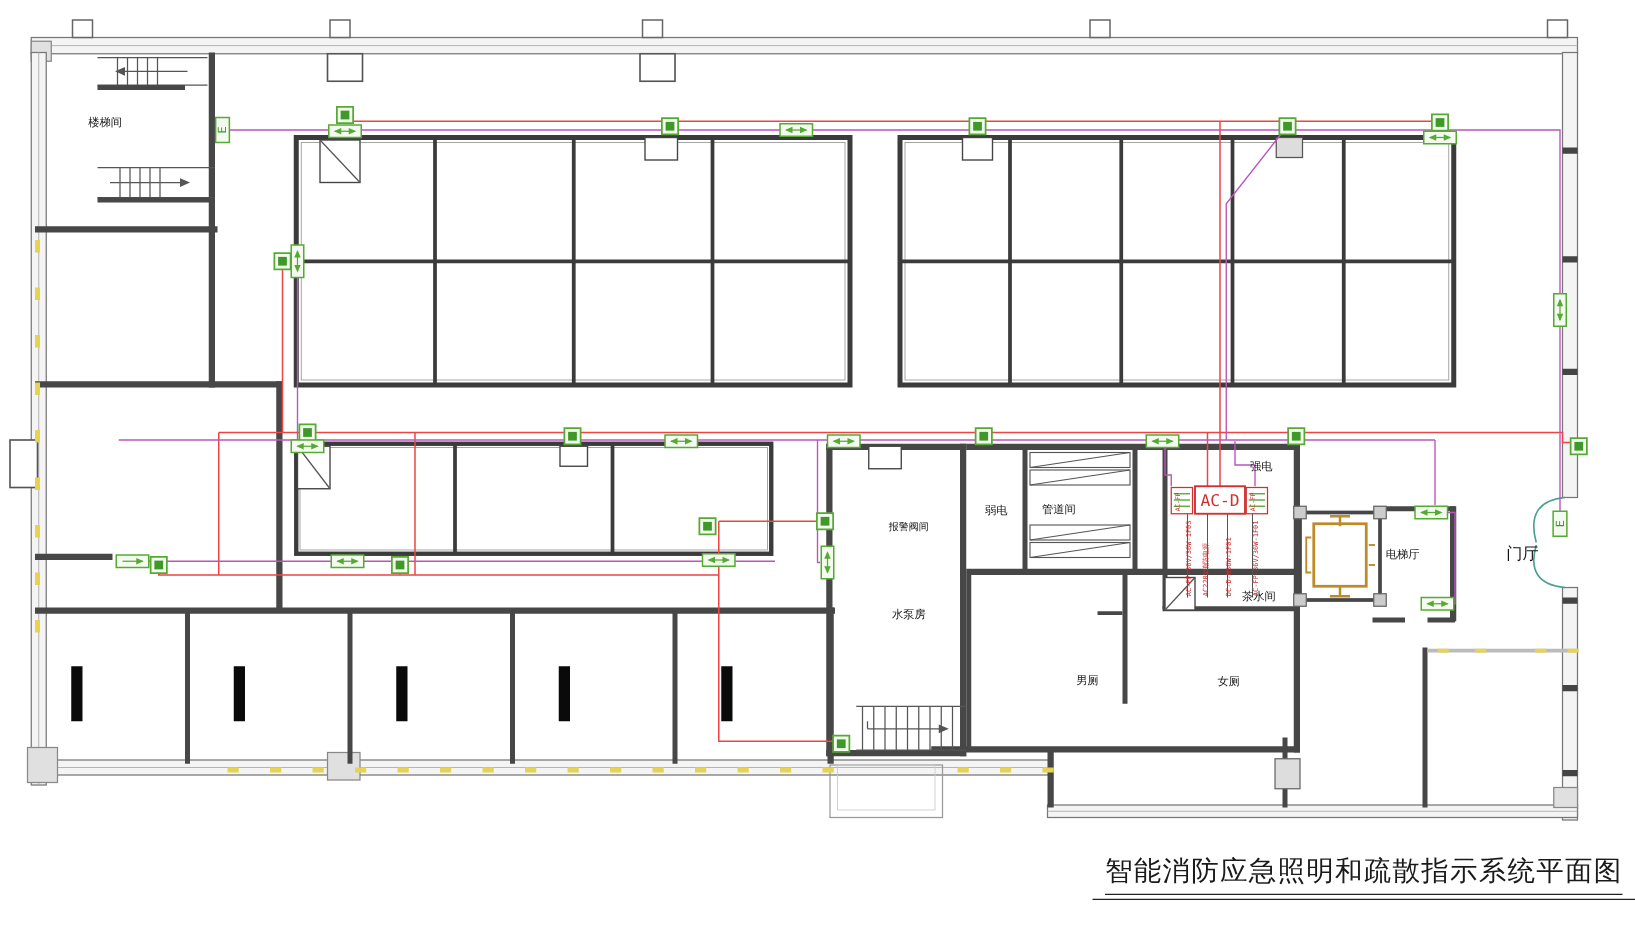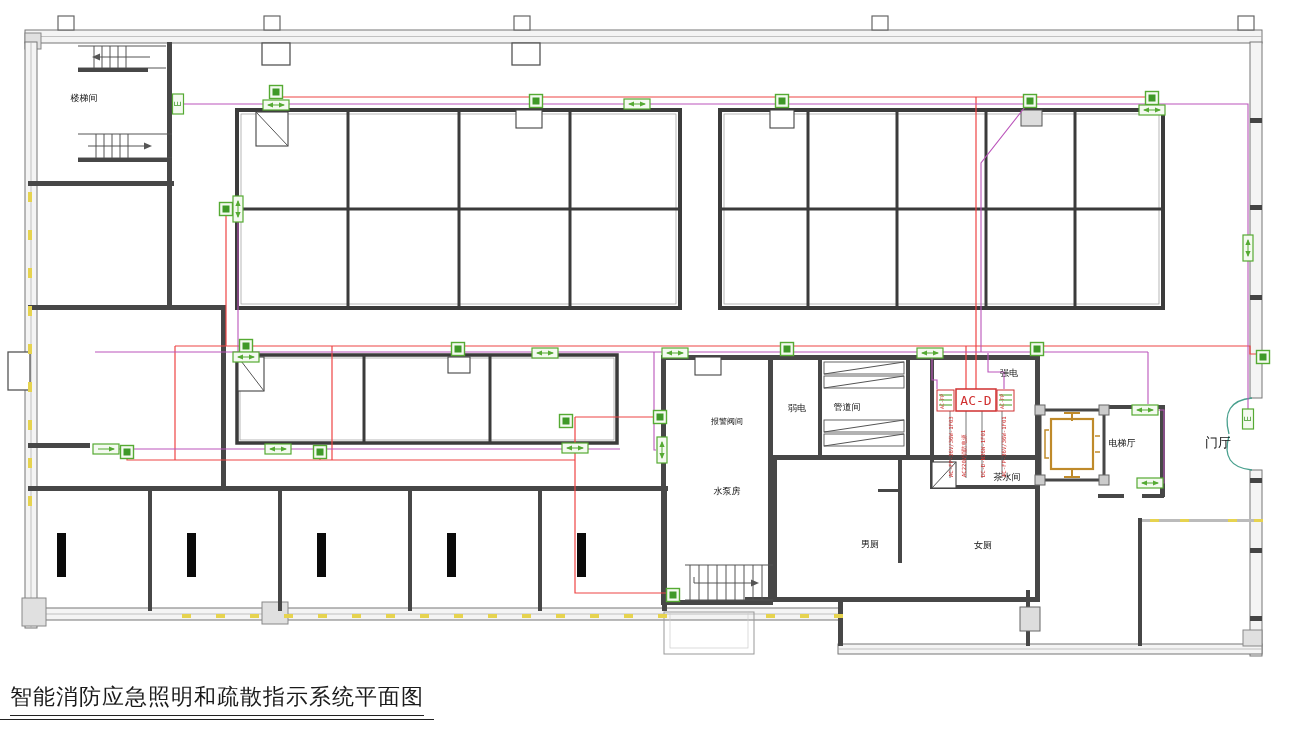--- a/index.html
+++ b/index.html
@@ -18,21 +18,21 @@
   .gln{stroke:#3b3b3b;stroke-width:3;}
   .thin{stroke:#555;stroke-width:1;fill:none;}
   .dbox{fill:#fff;stroke:#444;stroke-width:1.1;}
   .pshaft{fill:#fff;stroke:#555;stroke-width:0.9;}
   .wred{fill:none;stroke-width:1.2;}
   .wmag{fill:none;stroke-width:1.1;}
   .ldr{fill:none;stroke:#555;stroke-width:0.8;}
   .rlabel{fill:#111;text-anchor:middle;font-family:"DejaVu Sans",sans-serif;}
   .clabel{font-size:5.6px;text-anchor:start;font-family:"DejaVu Sans Mono","DejaVu Sans",monospace;}
   .wtick{fill:#444;}
-  #title-wrap{position:absolute;left:0;top:682px;width:100%;text-align:left;}
+  #title-wrap{position:absolute;left:0;top:682px;width:100%;text-align:right;}
   #title-wrap span{display:inline-block;font-size:22px;color:#1a1a1a;letter-spacing:1px;
     border-bottom:1.6px solid #222;padding:0 10px 3px 10px;font-family:"DejaVu Serif","Liberation Serif",serif;}
   #title-wrap span::after{content:"";display:block;height:1px;background:#222;margin-top:3px;}
 </style>
 </head>
 <body>
 
 <svg id="plan" width="1308" height="750" viewBox="0 0 1308 750">
 
   <g>

